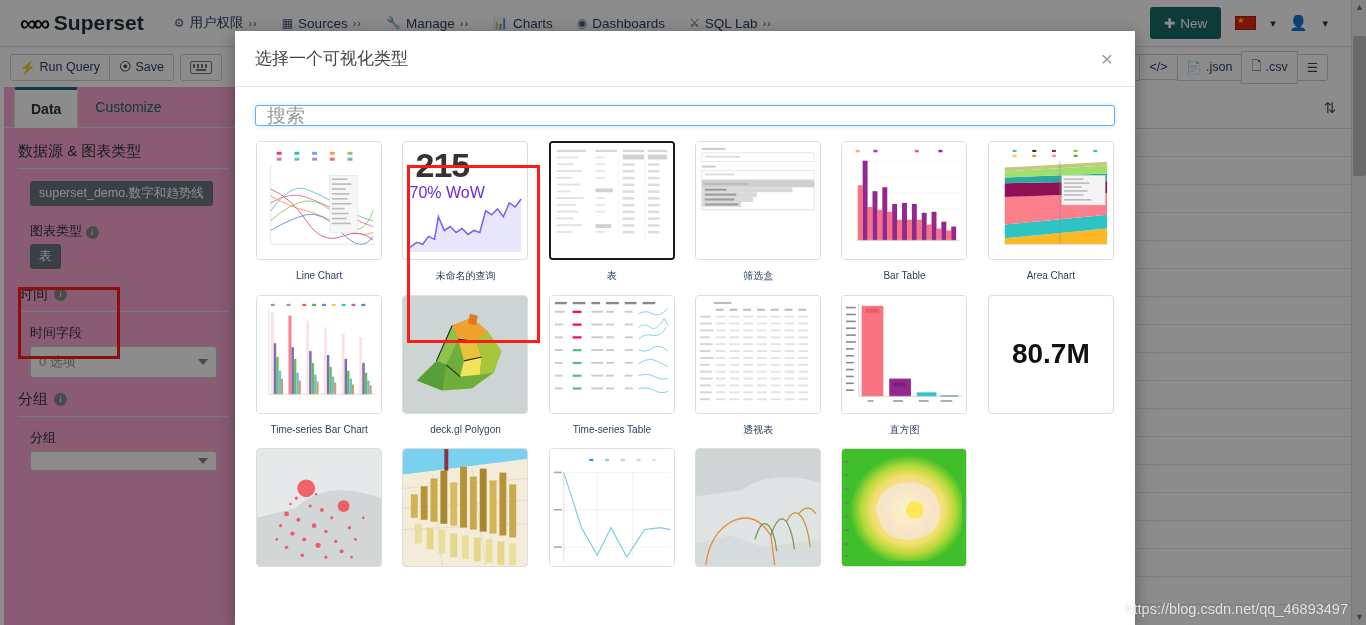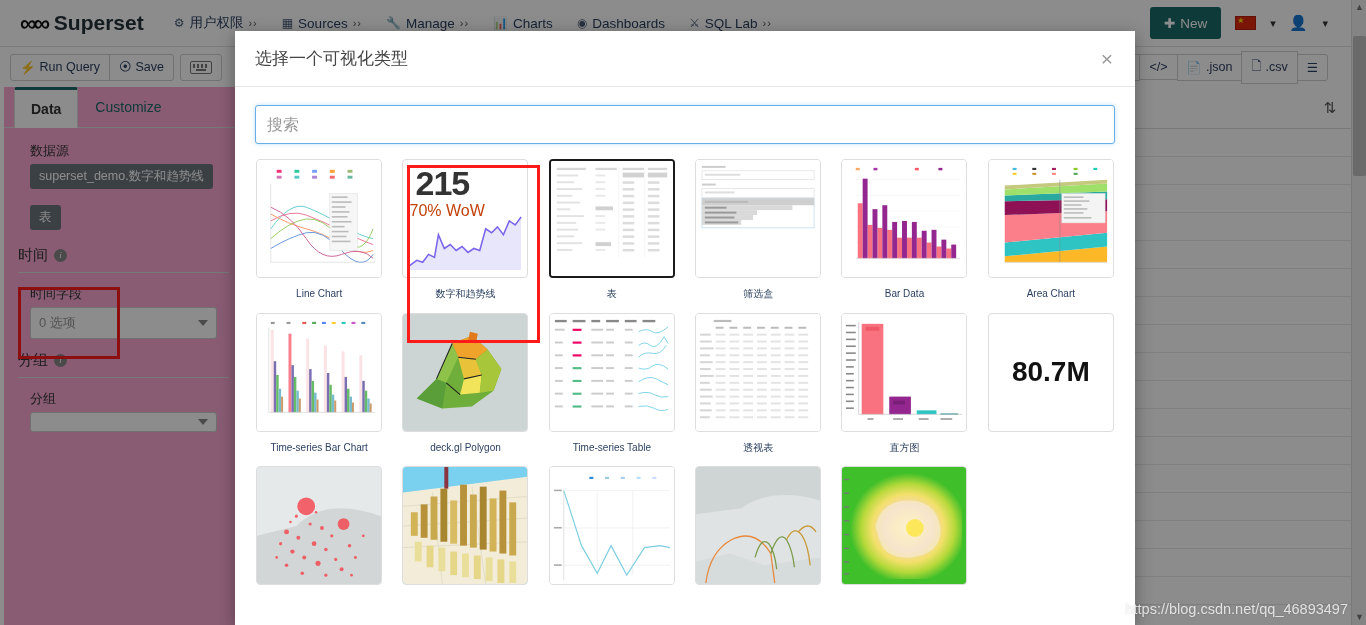--- a/index.html
+++ b/index.html
@@ -177,22 +177,22 @@
     height: 56px; border-bottom: 1px solid #e5e5e5;
     display: flex; align-items: center; padding: 0 20px; flex: none;
   }
   .modal-title { font-size: 17px; color: #444; }
   .modal-close {
     margin-left: auto; font-size: 21px; color: #9a9a9a; cursor: pointer;
     line-height: 1; background: none; border: none; padding: 0 2px;
   }
   .modal-body { flex: 1; padding: 18px 20px 0 20px; overflow: hidden; }
   .search-input {
-    width: 100%; height: 39px; border: 1px solid #66afe9; border-radius: 3px;
-    font-size: 16px; padding: 0 11px; color: #333; outline: none;
+    width: 100%; height: 21px; border: 1px solid #66afe9; border-radius: 3px;
+    font-size: 19px; padding: 0 11px; color: #333; outline: none;
     box-shadow: 0 0 4px rgba(102,175,233,.4);
   }
   .search-input::placeholder { color: #999; }
 
   .viz-grid {
     margin-top: 15px;
     display: grid; grid-template-columns: repeat(6, 1fr);
     gap: 12px 18px;
   }
   .viz-card { text-align: center; cursor: pointer; }
@@ -210,21 +210,21 @@
     border: 3px solid #ff1a1a; z-index: 30; pointer-events: none;
   }
 
   
   .thumb-svg { width: 100%; height: 100%; display: block; }
   .big-num {
     position: absolute; left: 12px; top: 4px;
     font-size: 34px; font-weight: bold; color: #333; letter-spacing: -1px;
   }
   .sub-num {
-    position: absolute; left: 6px; top: 42px; font-size: 16px; color: #c2410c;
+    position: absolute; left: 6px; top: 42px; font-size: 16px; color: #6d28d9;
   }
   .num-only {
     position: absolute; inset: 0; display: flex; align-items: center;
     justify-content: center; font-size: 28px; font-weight: bold; color: #111;
   }
 
   .watermark {
     position: absolute; right: 18px; bottom: 8px; z-index: 40;
     color: rgba(255,255,255,.78); font-size: 14.5px;
     text-shadow: 0 0 2px rgba(0,0,0,.2);
@@ -323,25 +323,31 @@
       <div class="tabs">
         <div class="tab active">
           <span>Data</span>
         </div>
         <div class="tab">
           <span>Customize</span>
         </div>
       </div>
       <div class="panel">
 
+        <div class="section-title">
+          <span>数据源 &amp; 图表类型</span>
+        </div>
         <div class="field">
-          <div class="field-label">数据源</div>
           <div class="pill">superset_demo.数字和趋势线</div>
         </div>
         <div class="field">
+          <div class="field-label">
+            <span>图表类型</span>
+            <span class="info-dot">i</span>
+          </div>
           <div class="pill">表</div>
         </div>
 
         <div class="section-title">
           <span>时间</span>
           <span class="info-dot">i</span>
         </div>
         <div class="field">
           <div class="field-label">时间字段</div>
           <div class="select-box">
@@ -452,21 +458,21 @@
 
         <div class="viz-card">
           <div class="viz-thumb">
             <div class="big-num">215</div>
             <div class="sub-num">70% WoW</div>
             <svg class="thumb-svg" viewBox="0 0 126 119" preserveAspectRatio="none">
               <path d="M6 108 L14 102 L20 104 L26 96 L32 99 L36 76 L42 90 L48 86 L54 92 L60 88 L66 94 L72 90 L78 92 L84 70 L90 74 L96 68 L102 76 L108 62 L114 66 L120 58 L120 112 L6 112 Z" fill="#e8e6fb"></path>
               <path d="M6 108 L14 102 L20 104 L26 96 L32 99 L36 76 L42 90 L48 86 L54 92 L60 88 L66 94 L72 90 L78 92 L84 70 L90 74 L96 68 L102 76 L108 62 L114 66 L120 58" stroke="#7b66ea" fill="none" stroke-width="1.6"></path>
             </svg>
           </div>
-          <div class="viz-label">数字和趋势线</div>
+          <div class="viz-label">未命名的查询</div>
         </div>
 
         <div class="viz-card selected">
           <div class="viz-thumb">
             <svg class="thumb-svg" viewBox="0 0 126 119" preserveAspectRatio="none">
               <rect width="126" height="119" fill="#fff"></rect>
               <g fill="#d7d7d7">
                 <rect x="6" y="7" width="30" height="2.4"></rect>
                   <rect x="46" y="7" width="22" height="2.4"></rect>
                 <rect x="74" y="7" width="22" height="2.4"></rect>
@@ -594,21 +600,21 @@
                 <rect x="61" y="62" width="5" height="38"></rect>
                   <rect x="71" y="63" width="5" height="37"></rect>
                 <rect x="81" y="72" width="5" height="28"></rect>
                   <rect x="91" y="71" width="5" height="29"></rect>
                 <rect x="101" y="81" width="5" height="19"></rect>
                   <rect x="111" y="86" width="5" height="14"></rect>
               </g>
               <line x1="14" y1="100" x2="120" y2="100" stroke="#ccc" stroke-width=".6"></line>
             </svg>
           </div>
-          <div class="viz-label">Bar Data</div>
+          <div class="viz-label">Bar Table</div>
         </div>
 
         <div class="viz-card">
           <div class="viz-thumb">
             <svg class="thumb-svg" viewBox="0 0 126 119" preserveAspectRatio="none">
               <rect width="126" height="119" fill="#fff"></rect>
               <g>
                   <rect x="24" y="8" width="4" height="2.2" fill="#4bd"></rect>
                   <rect x="44" y="8" width="4" height="2.2" fill="#333"></rect>
                  <rect x="64" y="8" width="4" height="2.2" fill="#a11d5e"></rect>

